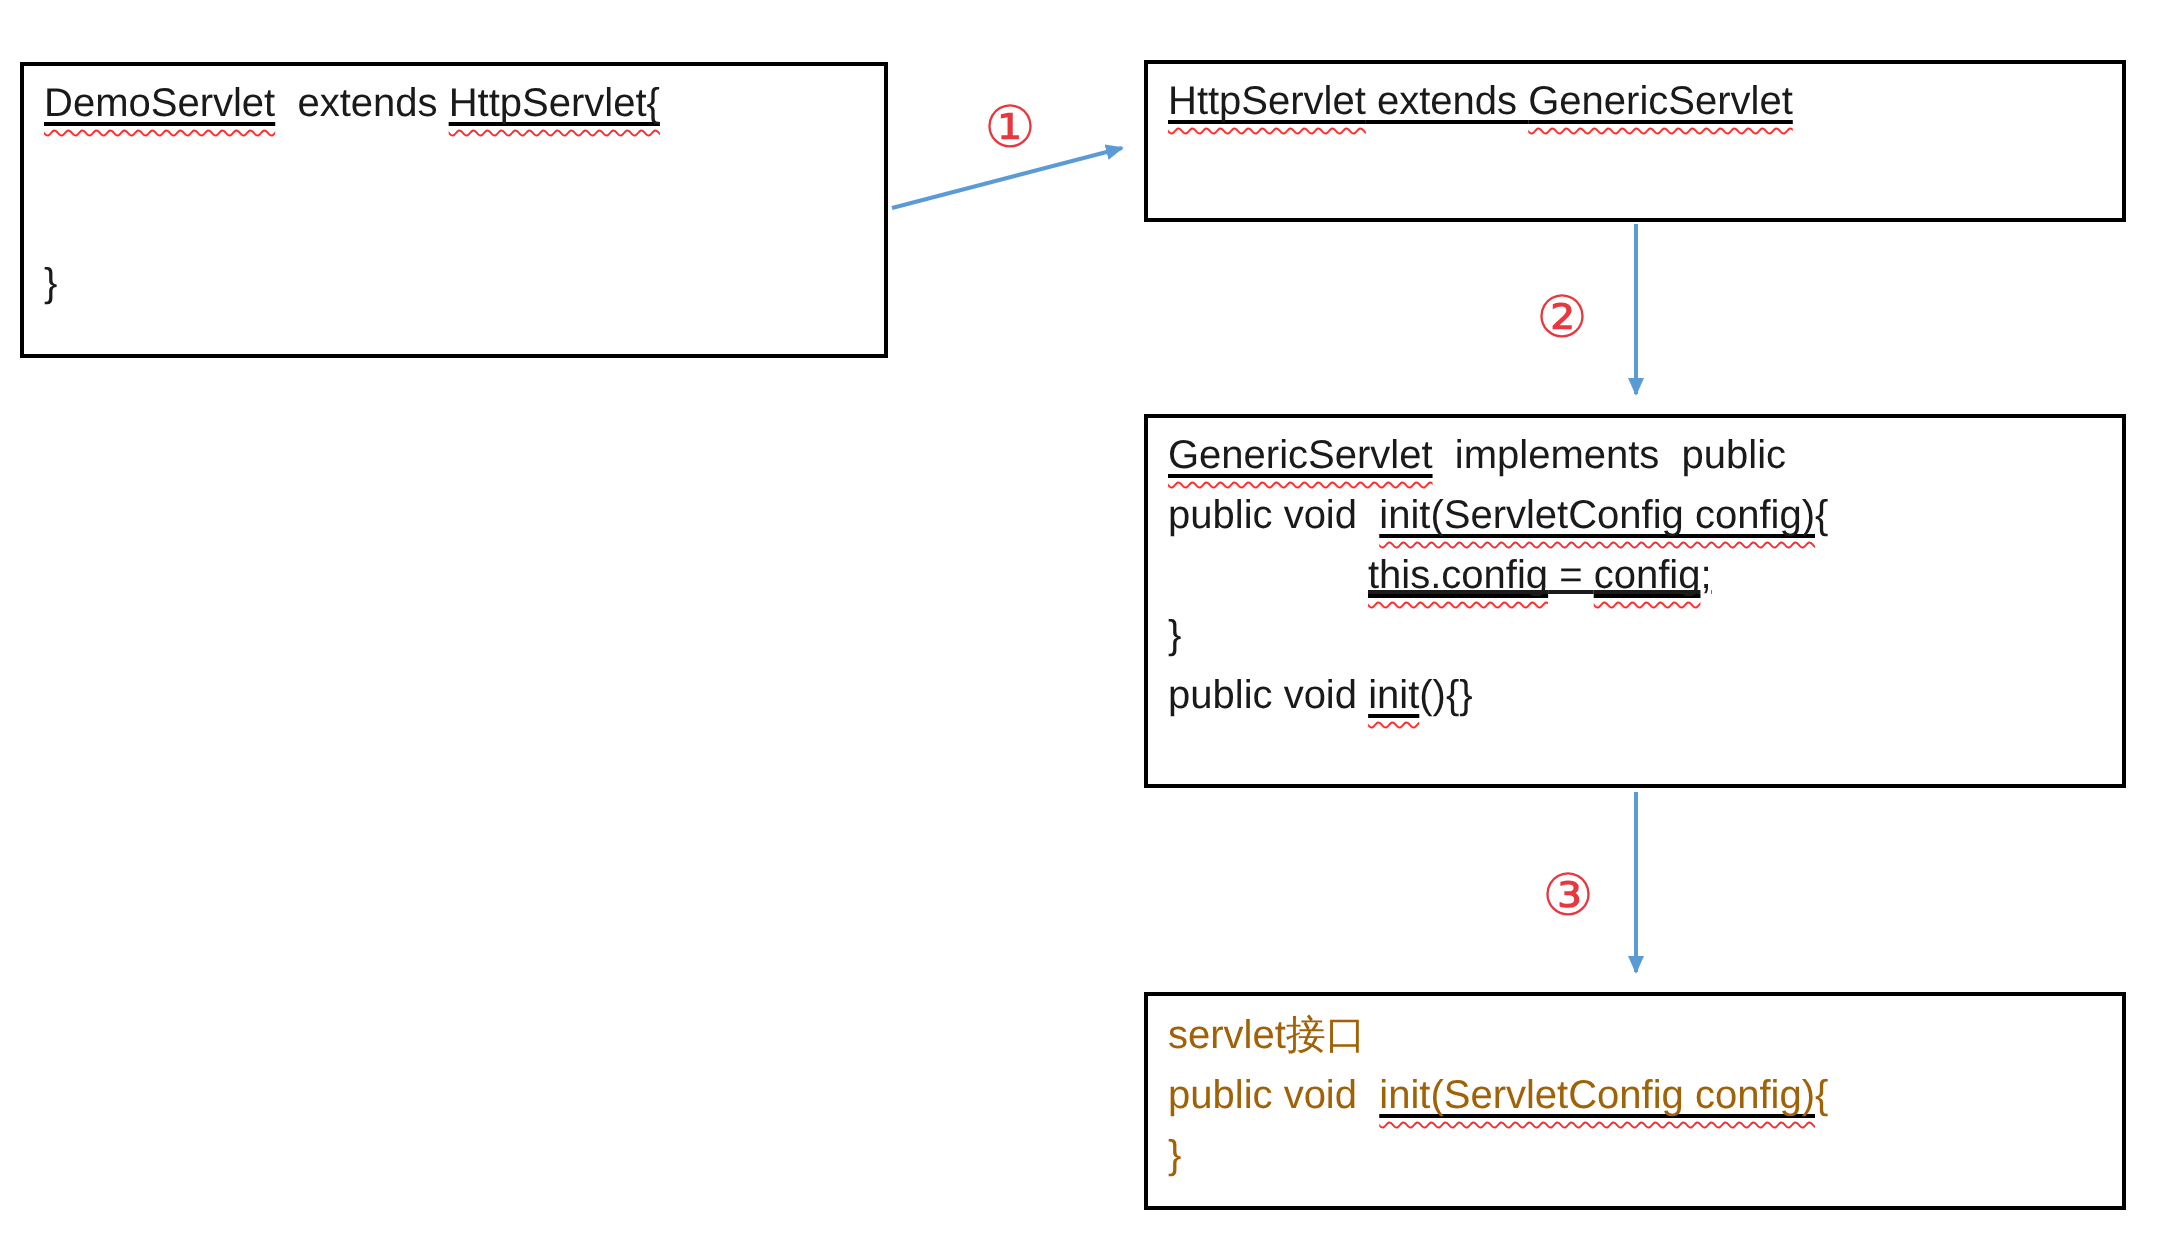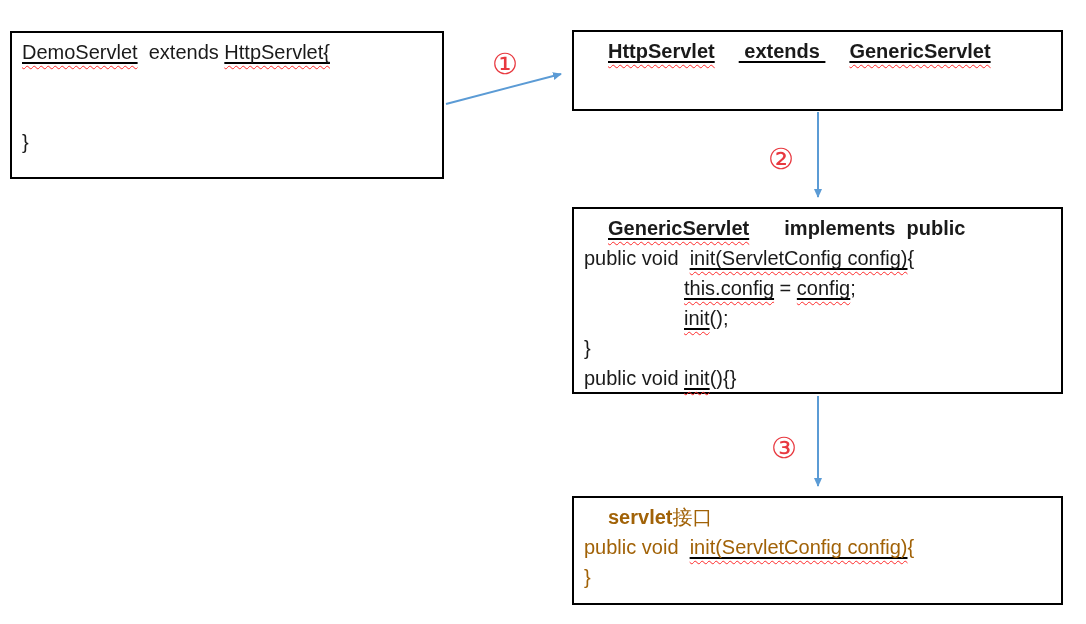--- a/index.html
+++ b/index.html
@@ -14,23 +14,23 @@
   .box {
     position:absolute; z-index:2; box-sizing:border-box;
     border:2px solid #000; background:#fff;
     padding:4px 10px; font-size:20px; line-height:30px;
   }
   .box1 { left:10px;  top:31px;  width:434px; height:148px; }
   .box2 { left:572px; top:30px;  width:491px; height:81px;  }
   .box3 { left:572px; top:207px; width:491px; height:187px; }
   .box4 { left:572px; top:496px; width:491px; height:109px; }
   .line { white-space:pre-wrap; }
-  .line.indent { padding-left:100px; }
+  .line.indent { padding-left:100px;text-decoration:underline; }
   .line span { white-space:pre-wrap; }
-  .b { font-weight:bold;margin-left:24px; }
+  .b { font-weight:normal; }
   .serif { font-family:"DejaVu Serif","Liberation Serif",serif; font-weight:normal; }
   .u {
     text-decoration:underline solid #000;
     text-decoration-thickness:1.5px;
     text-underline-offset:3px;
     text-decoration-skip-ink:none;
   }
   .w {
     text-decoration:underline wavy var(--wavy);
     text-decoration-thickness:1px;
@@ -70,21 +70,20 @@
       <div class="line">&nbsp;</div>
       <div class="line"><span>}</span></div>
     </div>
   <div class="box box2" style="border-color: rgb(0, 0, 0); color: rgb(26, 26, 26);">
       <div class="line"><span class="b u"><span class="w">HttpServlet</span></span><span class="b u"> extends </span><span class="b u"><span class="w">GenericServlet</span></span></div>
     </div>
   <div class="box box3" style="border-color: rgb(0, 0, 0); color: rgb(26, 26, 26);">
       <div class="line"><span class="b u"><span class="w">GenericServlet</span></span><span class="b">  implements  public</span></div>
       <div class="line"><span>public void  </span><span class="u"><span class="w">init(ServletConfig config)</span></span><span>{</span></div>
       <div class="line indent"><span class="u"><span class="w">this.config</span></span><span> = </span><span class="u"><span class="w">config</span></span><span>;</span></div>
-      <div class="line indent"><span class="u"><span class="w">init</span></span><span>();</span></div>
       <div class="line"><span>}</span></div>
       <div class="line"><span>public void </span><span class="u"><span class="w">init</span></span><span>(){}</span></div>
     </div>
   <div class="box box4" style="border-color: rgb(0, 0, 0); color: #a16207;">
       <div class="line"><span class="b">servlet</span><span class="serif">接口</span></div>
       <div class="line"><span>public void  </span><span class="u"><span class="w">init(ServletConfig config)</span></span><span>{</span></div>
       <div class="line"><span>}</span></div>
     </div>
 
   <span class="badge badge1" style="color: rgb(232, 56, 63);">①</span>

